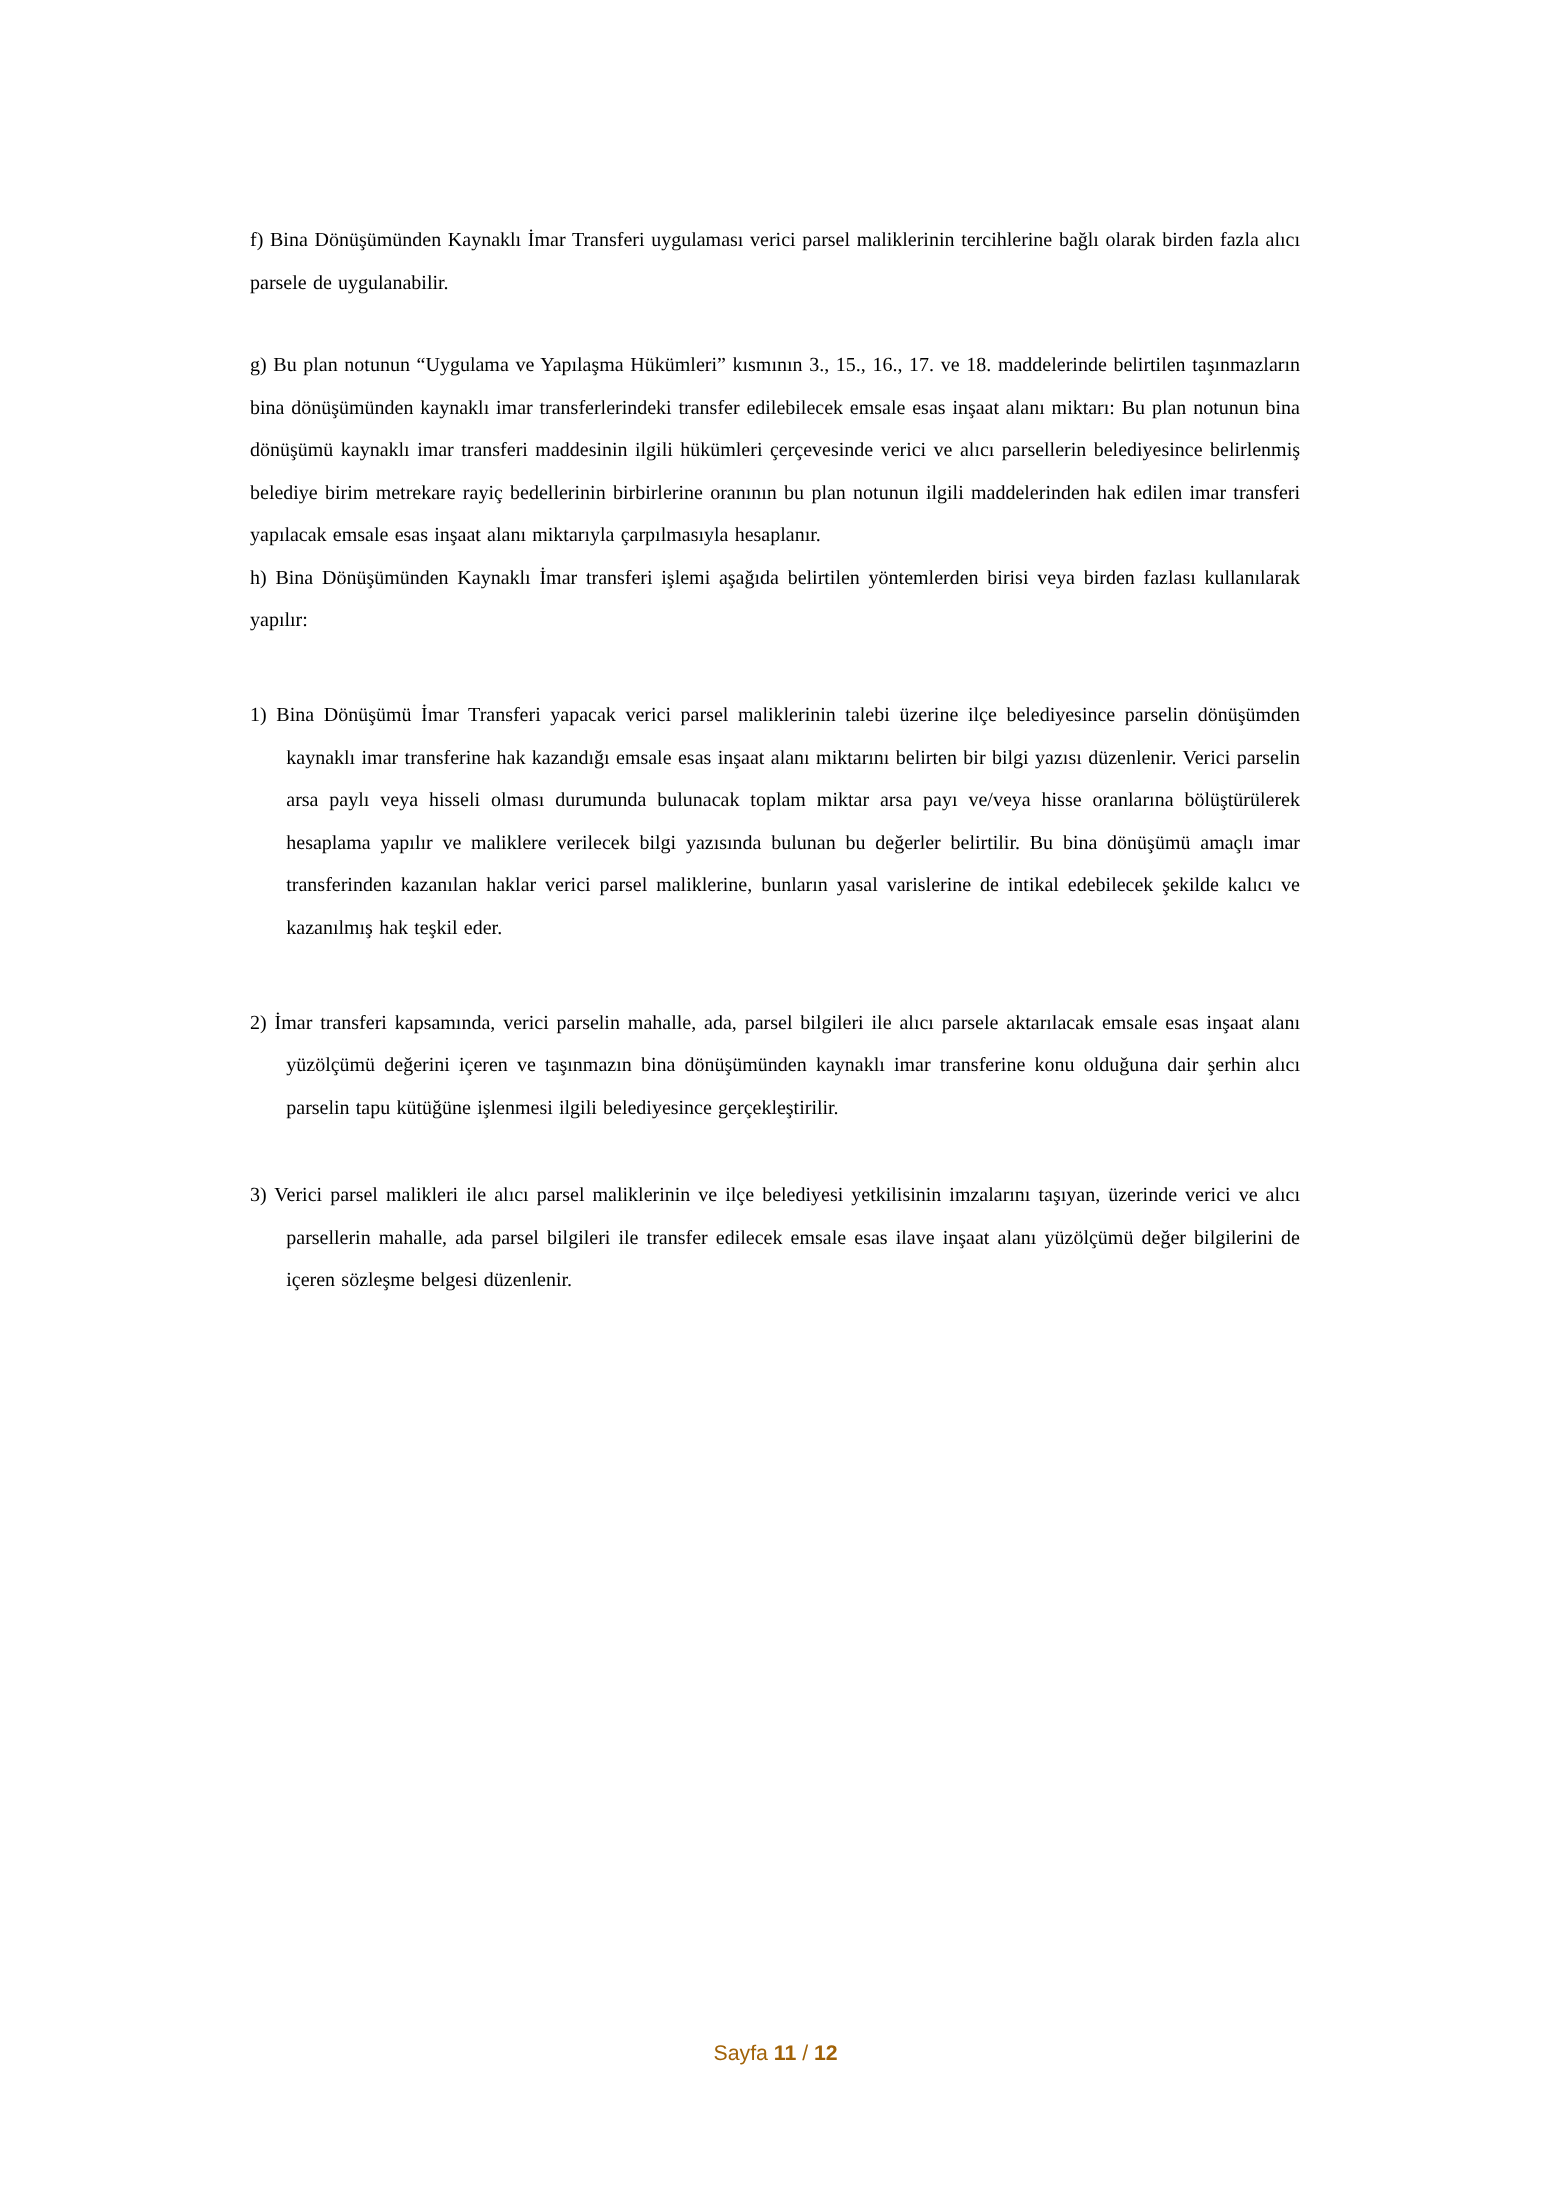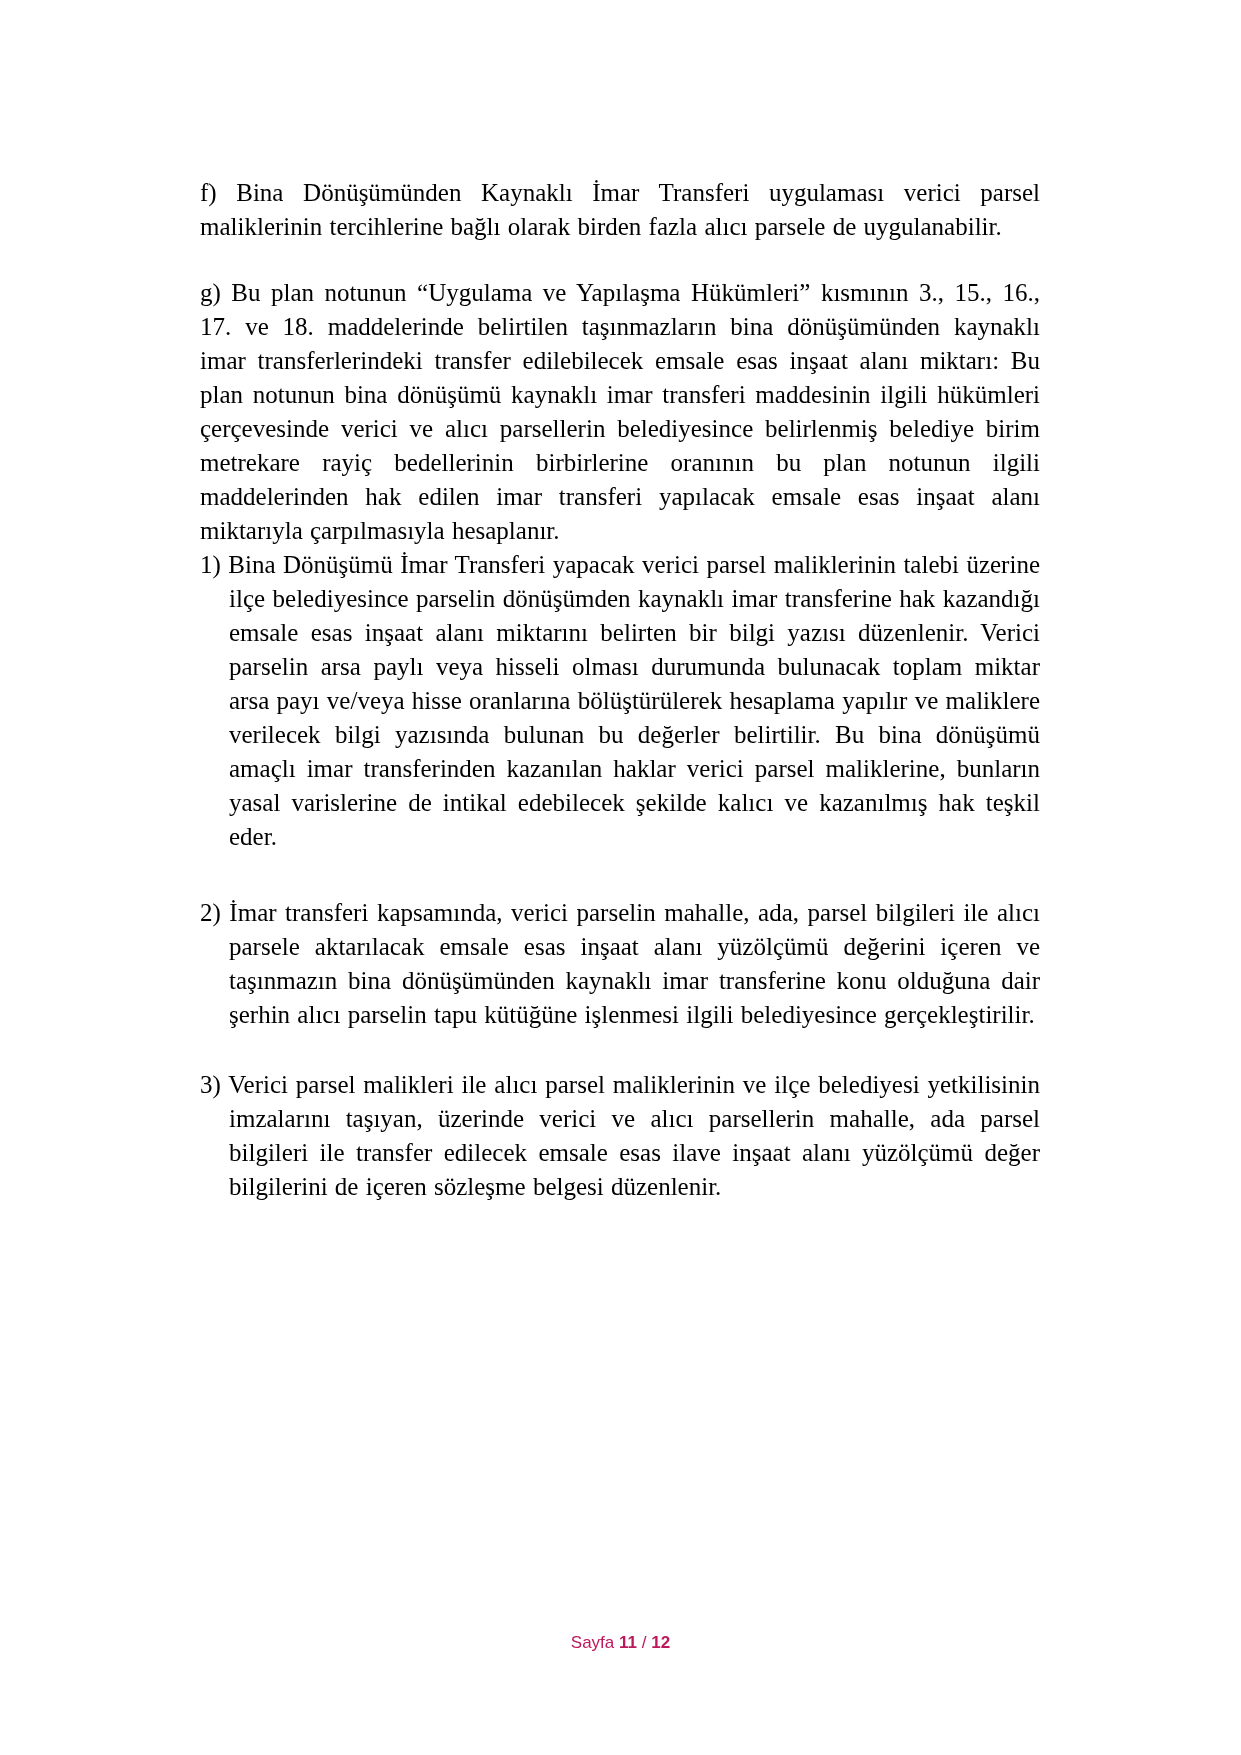--- a/index.html
+++ b/index.html
@@ -13,21 +13,21 @@
     height: 1755px;
     background: #ffffff;
     color: #000000;
     font-family: "Liberation Serif", serif;
     overflow: hidden;
   }
   .content {
     padding: 176px 201px 0 200px; 
   }
   .para, .item {
-    font-size: 25px;
+    font-size: 16px;
     line-height: 34px;
     text-align: justify;
     margin: 0;
     word-spacing: 1px;
   }
   .para-f { margin-bottom: 32px; }
   .para-g { }
   .para-h { margin-bottom: 42px; }
   .item {
     padding-left: 29px;
@@ -38,34 +38,35 @@
   .item-3 { margin-bottom: 0; }
   .footer {
     position: absolute;
     top: 1632px;
     left: 0;
     width: 100%;
     text-align: center;
     font-family: "Liberation Sans", sans-serif;
     font-size: 17px;
     line-height: 22px;
-    color: #be185d;
+    color: #a16207;
   }
   .footer .num { font-weight: bold; }
 </style>
 </head>
 <body>
 
 <div class="page">
   <div class="content">
 
     <p class="para para-f">f) Bina Dönüşümünden Kaynaklı İmar Transferi uygulaması verici parsel maliklerinin tercihlerine bağlı olarak birden fazla alıcı parsele de uygulanabilir.</p>
 
     <p class="para para-g">g) Bu plan notunun “Uygulama ve Yapılaşma Hükümleri” kısmının 3., 15., 16., 17. ve 18. maddelerinde belirtilen taşınmazların bina dönüşümünden kaynaklı imar transferlerindeki transfer edilebilecek emsale esas inşaat alanı miktarı: Bu plan notunun bina dönüşümü kaynaklı imar transferi maddesinin ilgili hükümleri çerçevesinde verici ve alıcı parsellerin belediyesince belirlenmiş belediye birim metrekare rayiç bedellerinin birbirlerine oranının bu plan notunun ilgili maddelerinden hak edilen imar transferi yapılacak emsale esas inşaat alanı miktarıyla çarpılmasıyla hesaplanır.</p>
 
+    <p class="para para-h">h) Bina Dönüşümünden Kaynaklı İmar transferi işlemi aşağıda belirtilen yöntemlerden birisi veya birden fazlası kullanılarak yapılır:</p>
 
     <p class="item item-1"><span>1)</span> <span>Bina Dönüşümü İmar Transferi yapacak verici parsel maliklerinin talebi üzerine ilçe belediyesince parselin dönüşümden kaynaklı imar transferine hak kazandığı emsale esas inşaat alanı miktarını belirten bir bilgi yazısı düzenlenir. Verici parselin arsa paylı veya hisseli olması durumunda bulunacak toplam miktar arsa payı ve/veya hisse oranlarına bölüştürülerek hesaplama yapılır ve maliklere verilecek bilgi yazısında bulunan bu değerler belirtilir. Bu bina dönüşümü amaçlı imar transferinden kazanılan haklar verici parsel maliklerine, bunların yasal varislerine de intikal edebilecek şekilde kalıcı ve kazanılmış hak teşkil eder.</span></p>
 
     <p class="item item-2"><span>2)</span> <span>İmar transferi kapsamında, verici parselin mahalle, ada, parsel bilgileri ile alıcı parsele aktarılacak emsale esas inşaat alanı yüzölçümü değerini içeren ve taşınmazın bina dönüşümünden kaynaklı imar transferine konu olduğuna dair şerhin alıcı parselin tapu kütüğüne işlenmesi ilgili belediyesince gerçekleştirilir.</span></p>
 
     <p class="item item-3"><span>3)</span> <span>Verici parsel malikleri ile alıcı parsel maliklerinin ve ilçe belediyesi yetkilisinin imzalarını taşıyan, üzerinde verici ve alıcı parsellerin mahalle, ada parsel bilgileri ile transfer edilecek emsale esas ilave inşaat alanı yüzölçümü değer bilgilerini de içeren sözleşme belgesi düzenlenir.</span></p>
 
   </div>
 
   <div class="footer"><span>Sayfa</span> <span class="num">11</span> <span>/</span> <span class="num">12</span></div>

